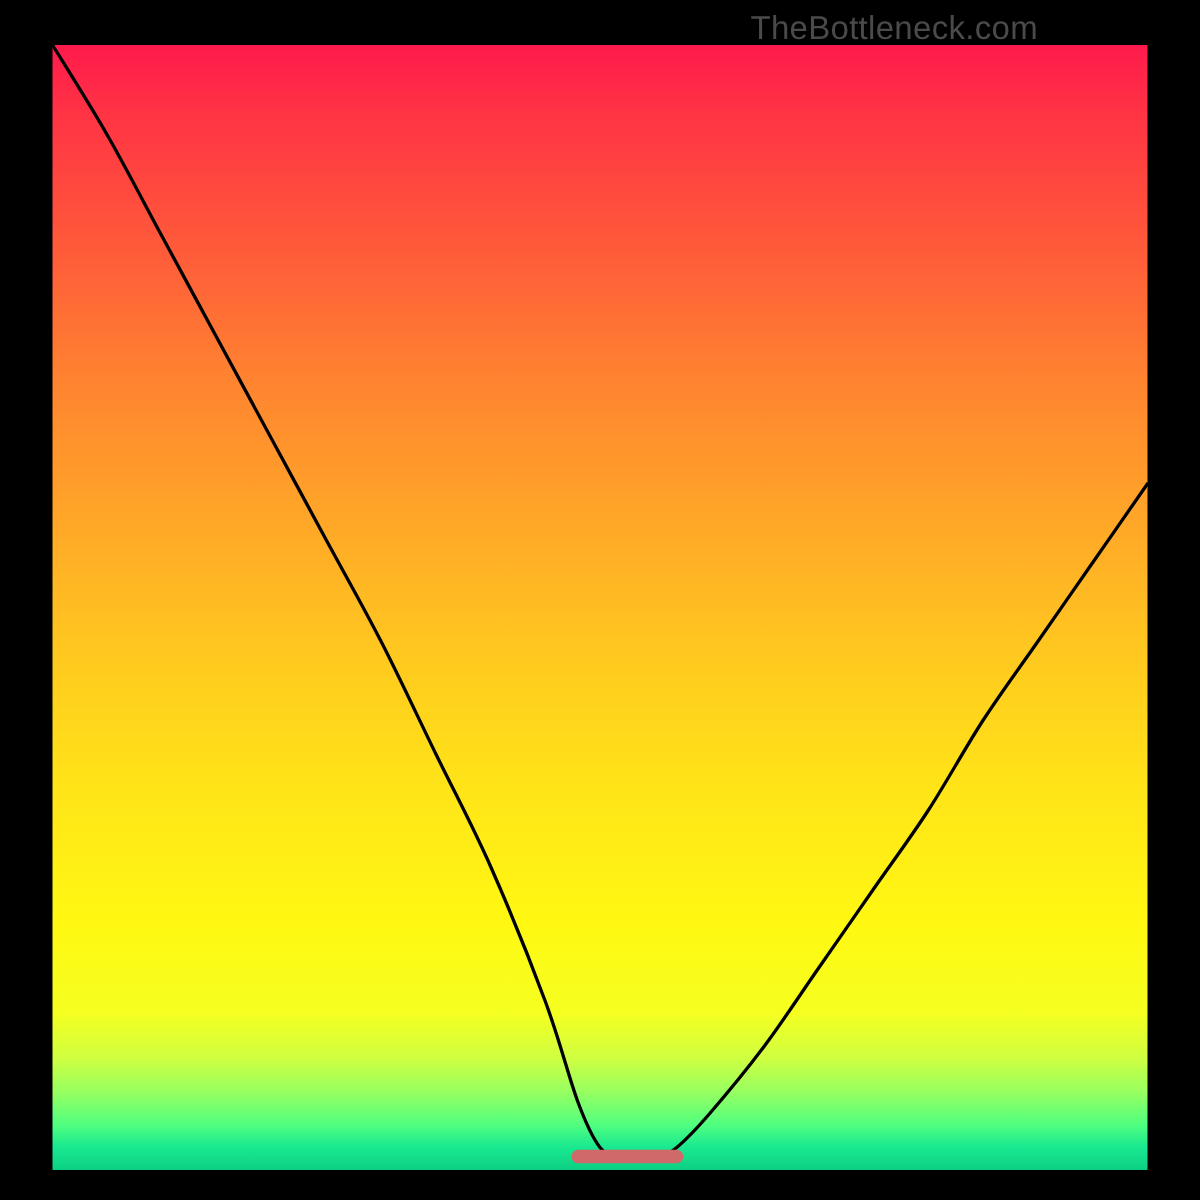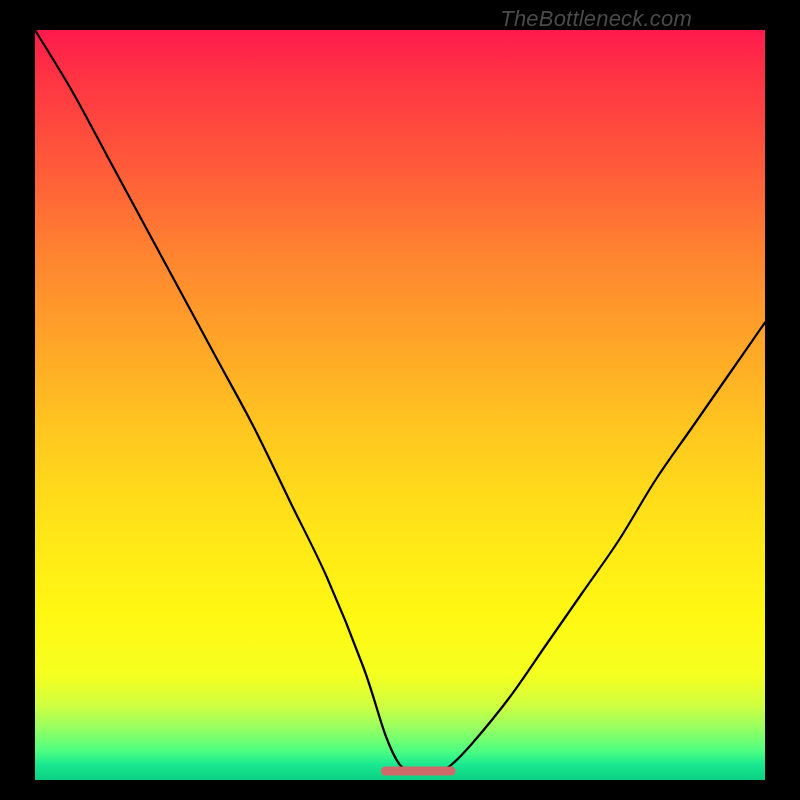--- a/index.html
+++ b/index.html
@@ -9,21 +9,20 @@
     height: 800px;
     background: #000;
     overflow: hidden;
     font-family: Arial, Helvetica, sans-serif;
   }
   .frame {
     position: relative;
     width: 704px;
     height: 800px;
     background: #000;
-    font-style: italic;
   }
   .watermark {
     position: absolute;
     top: 6px;
     right: 12px;
     color: #4a4a4a;
     font-size: 22px;
     font-weight: 500;
     letter-spacing: 0.2px;
     z-index: 5;

